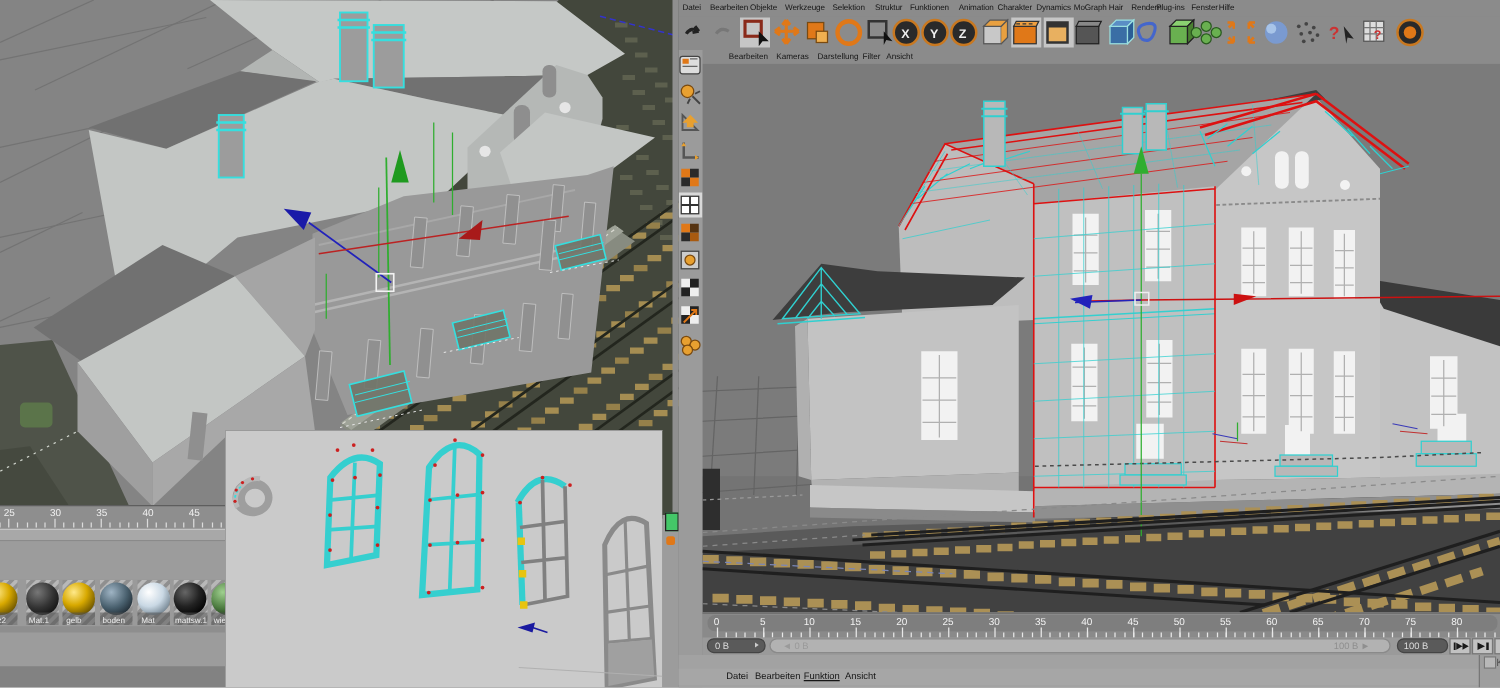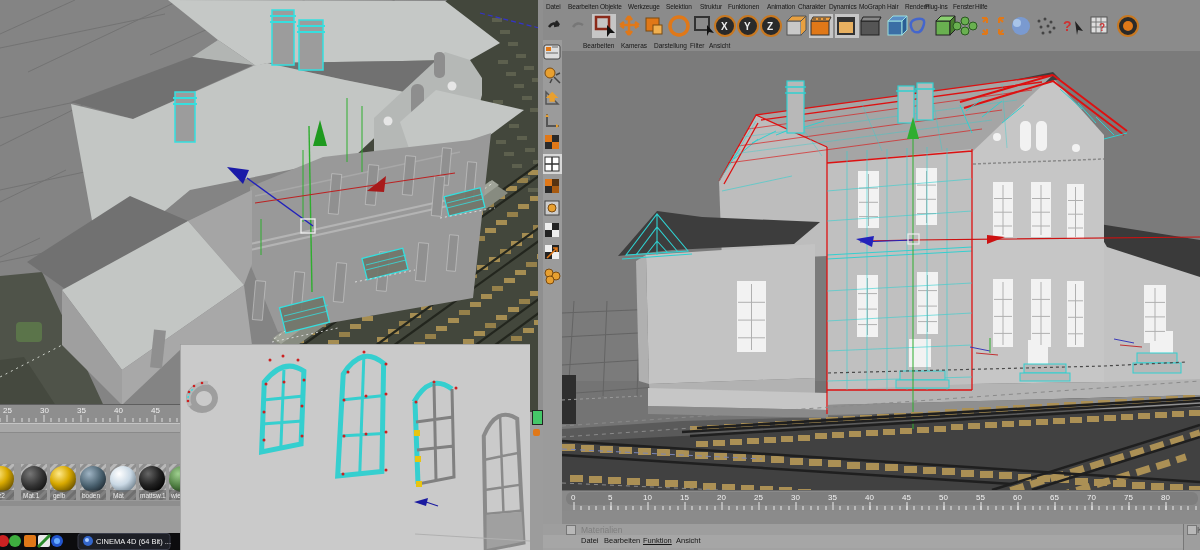--- a/index.html
+++ b/index.html
@@ -389,35 +389,20 @@
           <text x="113" y="35">Mat</text>
           <text x="140" y="35">mattsw.1</text>
       <text x="171" y="35">wie</text>
     </g>
   </svg>
 </div>
 <div class="abs" style="left:0px;top:501px;width:182px;height:32px;background:#9c9c9c;">
   <div style="height:5px;background:#8e8e8e;"></div>
 </div>
 
-<div class="abs" style="left:0px;top:533px;width:182px;height:17px;background:#0c0c0e;">
-  <svg width="182" height="17">
-    <circle cx="3" cy="8" r="6" fill="#cc2222"></circle>
-    <circle cx="15" cy="8" r="6" fill="#3fae3f"></circle>
-    <rect x="24" y="2" width="12" height="12" rx="2" fill="#e07818"></rect>
-    <rect x="38" y="2" width="12" height="12" rx="2" fill="#e8e8e8"></rect>
-    <path d="M38,14 L50,2" stroke="#2a8a2a" stroke-width="3"></path>
-    <circle cx="57" cy="8" r="6" fill="#2255cc"></circle>
-    <circle cx="57" cy="8" r="3" fill="#66aaff"></circle>
-    <rect x="78" y="0.5" width="92" height="16" rx="3" fill="#1d1f26" stroke="#3a3d4a"></rect>
-    <circle cx="88" cy="8" r="5" fill="#3366cc"></circle>
-    <circle cx="87" cy="7" r="2" fill="#aaccff"></circle>
-    <text x="96" y="11" fill="#f0f0f0" font-size="7.5" font-family="Liberation Sans">CINEMA 4D (64 Bit) ...</text>
-  </svg>
-</div>
 
 <div class="abs" style="left:530px;top:344px;width:13px;height:206px;">
   <div style="position:absolute;left:0px;top:68px;width:13px;height:138px;background:#9c9c9c;"></div>
   <div style="position:absolute;left:2px;top:66px;width:9px;height:13px;background:#44c768;border:1px solid #222;"></div>
   <div style="position:absolute;left:3px;top:85px;width:7px;height:7px;background:#e07818;border-radius:2px;"></div>
 </div>
 
 <svg class="abs" style="left:180px;top:344px" width="350" height="206" viewBox="0 0 350 206">
   <rect width="350" height="206" fill="#cacaca"></rect>
   <path d="M0,0 H350 M0,0 V206" stroke="#9a9a9a" stroke-width="1.5" fill="none"></path>
@@ -933,26 +918,44 @@
             <text x="562" y="9">75</text>
             <text x="599" y="9">80</text>
           </g>
       <g stroke="#e8e8e8" stroke-width="1">
         <path d="M12,11 V19 M49,11 V19 M86,11 V19 M123,11 V19 M160,11 V19 M197,11 V19 M234,11 V19 M271,11 V19 M308,11 V19 M345,11 V19 M382,11 V19 M419,11 V19 M456,11 V19 M493,11 V19 M530,11 V19 M567,11 V19 M604,11 V19"></path>
         <path d="M19,15 V19 M27,15 V19 M34,15 V19 M42,15 V19 M49,15 V19 M56,15 V19 M64,15 V19 M71,15 V19 M79,15 V19 M93,15 V19 M101,15 V19 M108,15 V19 M116,15 V19 M130,15 V19 M138,15 V19 M145,15 V19 M153,15 V19 M167,15 V19 M175,15 V19 M182,15 V19 M190,15 V19 M204,15 V19 M212,15 V19 M219,15 V19 M227,15 V19 M241,15 V19 M249,15 V19 M256,15 V19 M264,15 V19 M278,15 V19 M286,15 V19 M293,15 V19 M301,15 V19 M308,15 V19 M315,15 V19 M323,15 V19 M330,15 V19 M338,15 V19 M345,15 V19 M352,15 V19 M360,15 V19 M367,15 V19 M375,15 V19 M382,15 V19 M389,15 V19 M397,15 V19 M404,15 V19 M412,15 V19 M419,15 V19 M426,15 V19 M434,15 V19 M441,15 V19 M449,15 V19 M456,15 V19 M463,15 V19 M471,15 V19 M478,15 V19 M486,15 V19 M493,15 V19 M500,15 V19 M508,15 V19 M515,15 V19 M523,15 V19 M530,15 V19 M537,15 V19 M545,15 V19 M552,15 V19 M560,15 V19 M567,15 V19 M574,15 V19 M582,15 V19 M589,15 V19 M597,15 V19 M604,15 V19 M611,15 V19 M619,15 V19 M626,15 V19 M634,15 V19"></path>
       </g>
     </svg>
   </div>
 
+  <div class="abs" style="left:19px;top:510px;width:638px;height:14px;background:#9a9a9a;">
+    <svg width="638" height="14">
+      <rect x="4" y="1" width="46" height="11" rx="5" fill="#5a5a5a" stroke="#444"></rect>
+      <text x="10" y="9" fill="#ddd" font-size="7.5" font-family="Liberation Sans">0 B</text>
+      <path d="M42,4 l3,2 l-3,2 z" fill="#ccc"></path>
+      <rect x="54" y="1" width="496" height="11" rx="5.5" fill="#b2b2b2" stroke="#8a8a8a"></rect>
+      <text x="64" y="9" fill="#9a9a9a" font-size="7.5" font-family="Liberation Sans">◄ 0 B</text>
+      <text x="505" y="9" fill="#8f8f8f" font-size="7.5" font-family="Liberation Sans">100 B ►</text>
+      <rect x="556" y="1" width="40" height="11" rx="5" fill="#5a5a5a" stroke="#444"></rect>
+      <text x="561" y="9" fill="#ddd" font-size="7.5" font-family="Liberation Sans">100 B</text>
+      <g fill="#c2c2c2" stroke="#777">
+        <rect x="598" y="1" width="16" height="12"></rect>
+        <rect x="616" y="1" width="16" height="12"></rect>
+        <rect x="634" y="1" width="16" height="12"></rect>
+      </g>
+      <g fill="#1a1a1a">
+        <path d="M601,4 v6 h1.5 v-6 z M608,7 l-5,-2.8 v5.6 z M613,7 l-5,-2.8 v5.6 z"></path>
+        <path d="M626,7 l-6,-3 v6 z M627,4 v6 h2 v-6 z"></path>
+      </g>
+      <path d="M646,3.5 l-7,3.5 l7,3.5 z" fill="#2fae2f"></path>
+    </svg>
+  </div>
 
   <div class="abs" style="left:0px;top:524px;width:657px;height:26px;background:#a2a2a2;">
-    <div style="position:absolute;left:0px;top:0px;width:657px;height:11px;background:#9e9e9e;border-bottom:1px solid #8a8a8a;">
-      <span style="position:absolute;left:23px;top:1px;width:8px;height:8px;border:1px solid #777;background:#b8b8b8;"></span>
-      <span style="position:absolute;left:38px;top:1px;font-size:8.5px;color:#7e7e7e;">Materialien</span>
-    </div>
     <div style="position:absolute;left:0px;top:11px;width:657px;height:13px;background:#a6a6a6;color:#161616;font-size:7.5px;">
       <span style="position:absolute;left:38px;top:1px;">Datei</span>
       <span style="position:absolute;left:61px;top:1px;">Bearbeiten</span>
       <span style="position:absolute;left:100px;top:1px;text-decoration:underline;">Funktion</span>
       <span style="position:absolute;left:133px;top:1px;">Ansicht</span>
     </div>
     <div style="position:absolute;left:640px;top:0px;width:17px;height:26px;background:#9e9e9e;border-left:1px solid #777;">
       <span style="position:absolute;left:3px;top:1px;width:8px;height:8px;border:1px solid #777;background:#b8b8b8;"></span>
       <span style="position:absolute;left:13px;top:1px;font-size:8.5px;color:#555;">K</span>
     </div>

